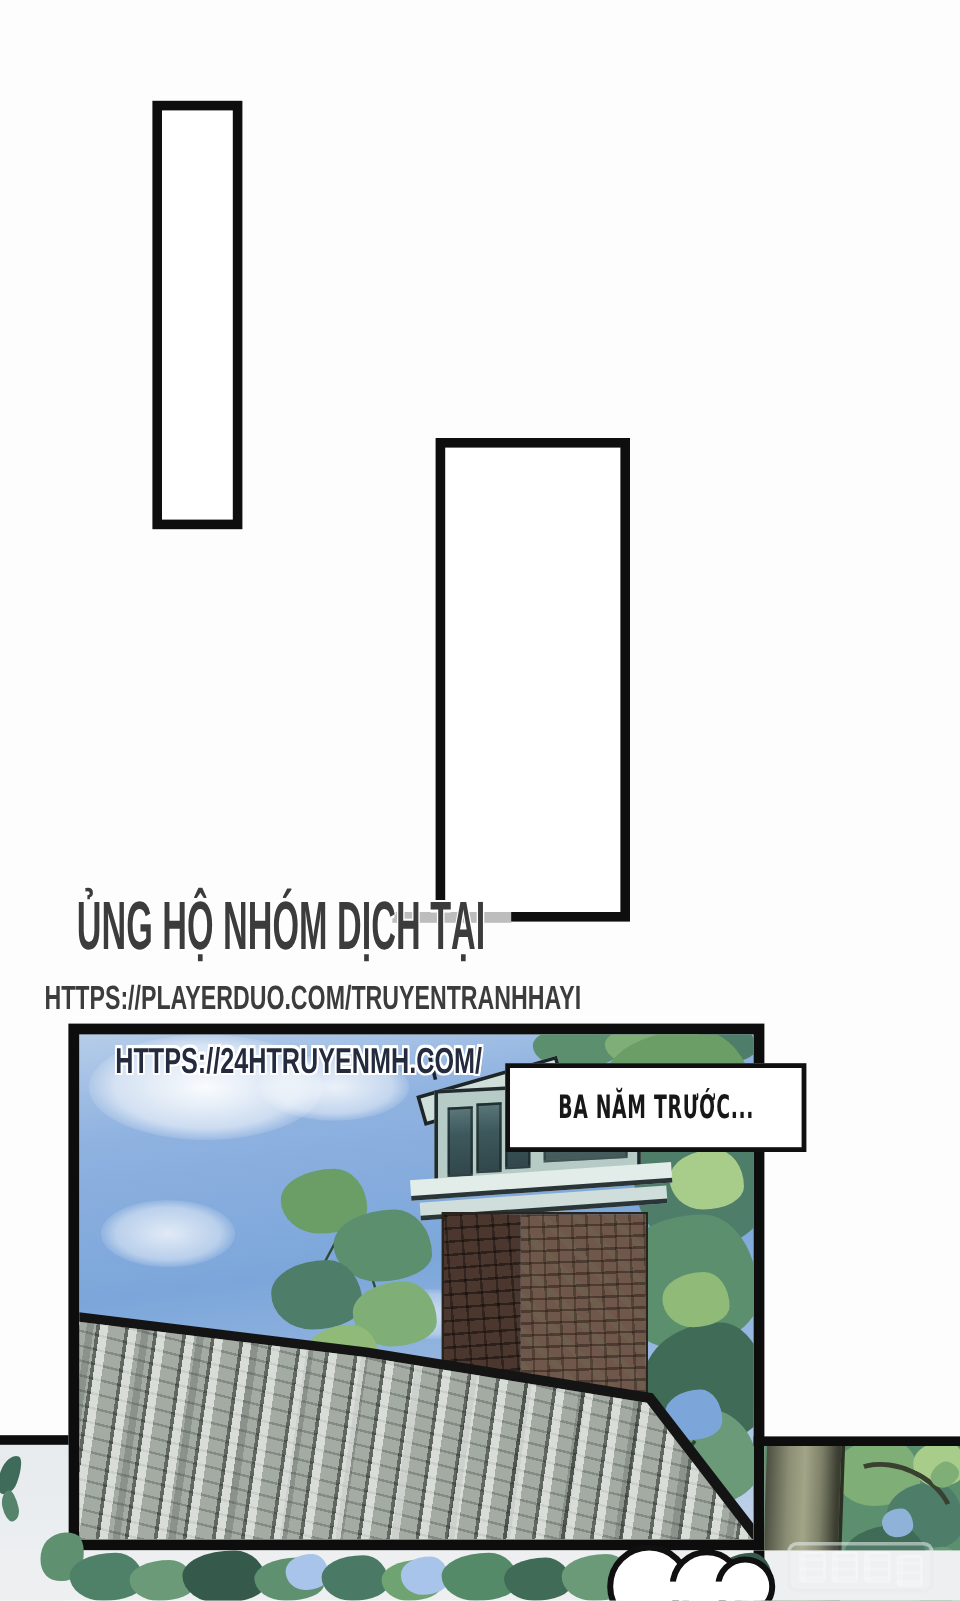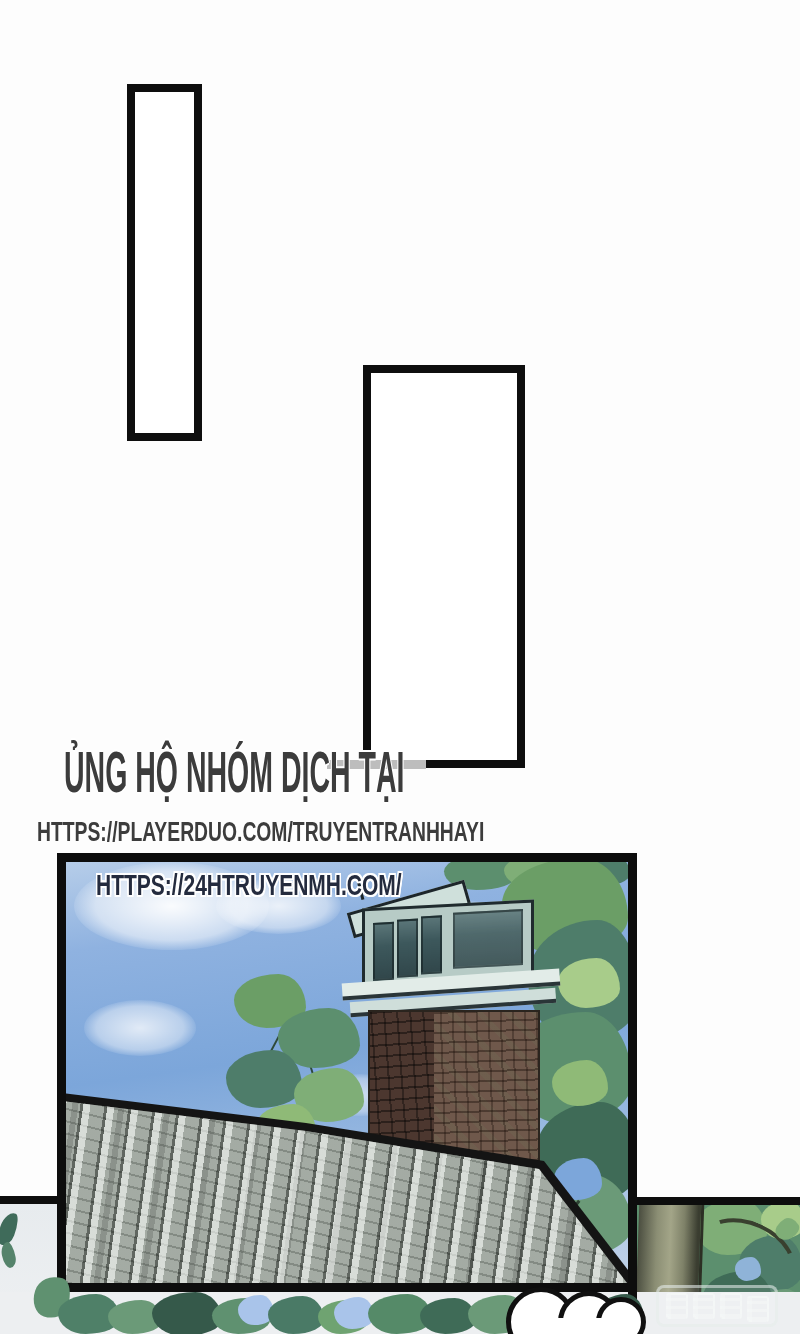--- a/index.html
+++ b/index.html
@@ -142,20 +142,23 @@
       <div class="branchline" style="left:492px;top:332px;width:3px;height:64px;transform:rotate(38deg);"></div>
       <div class="branchline" style="left:522px;top:344px;width:2px;height:58px;transform:rotate(-24deg);"></div>
 
       <div class="roof-outline"></div>
       <div class="roof"></div>
 
       <div class="site-url">HTTPS://24HTRUYENMH.COM/</div>
     </div>
   </div>
 
+  <div class="caption-box">
+    <span class="caption-text">BA NĂM TRƯỚC...</span>
+  </div>
 
   <div class="llp-border"></div>
   <div class="llp"></div>
   <div class="lf" style="left:0px;top:1212px;width:16px;height:34px;background:#3f6b5a;transform:rotate(20deg);z-index:2;"></div>
   <div class="lf" style="left:2px;top:1242px;width:13px;height:26px;background:#55836b;transform:rotate(-12deg);z-index:2;"></div>
 
   <div class="lrp-border-top"></div>
   <div class="lrp-border-left"></div>
   <div class="lrp">
     <div class="lf" style="left:58px;top:-6px;width:72px;height:56px;background:#7fae77;"></div>

